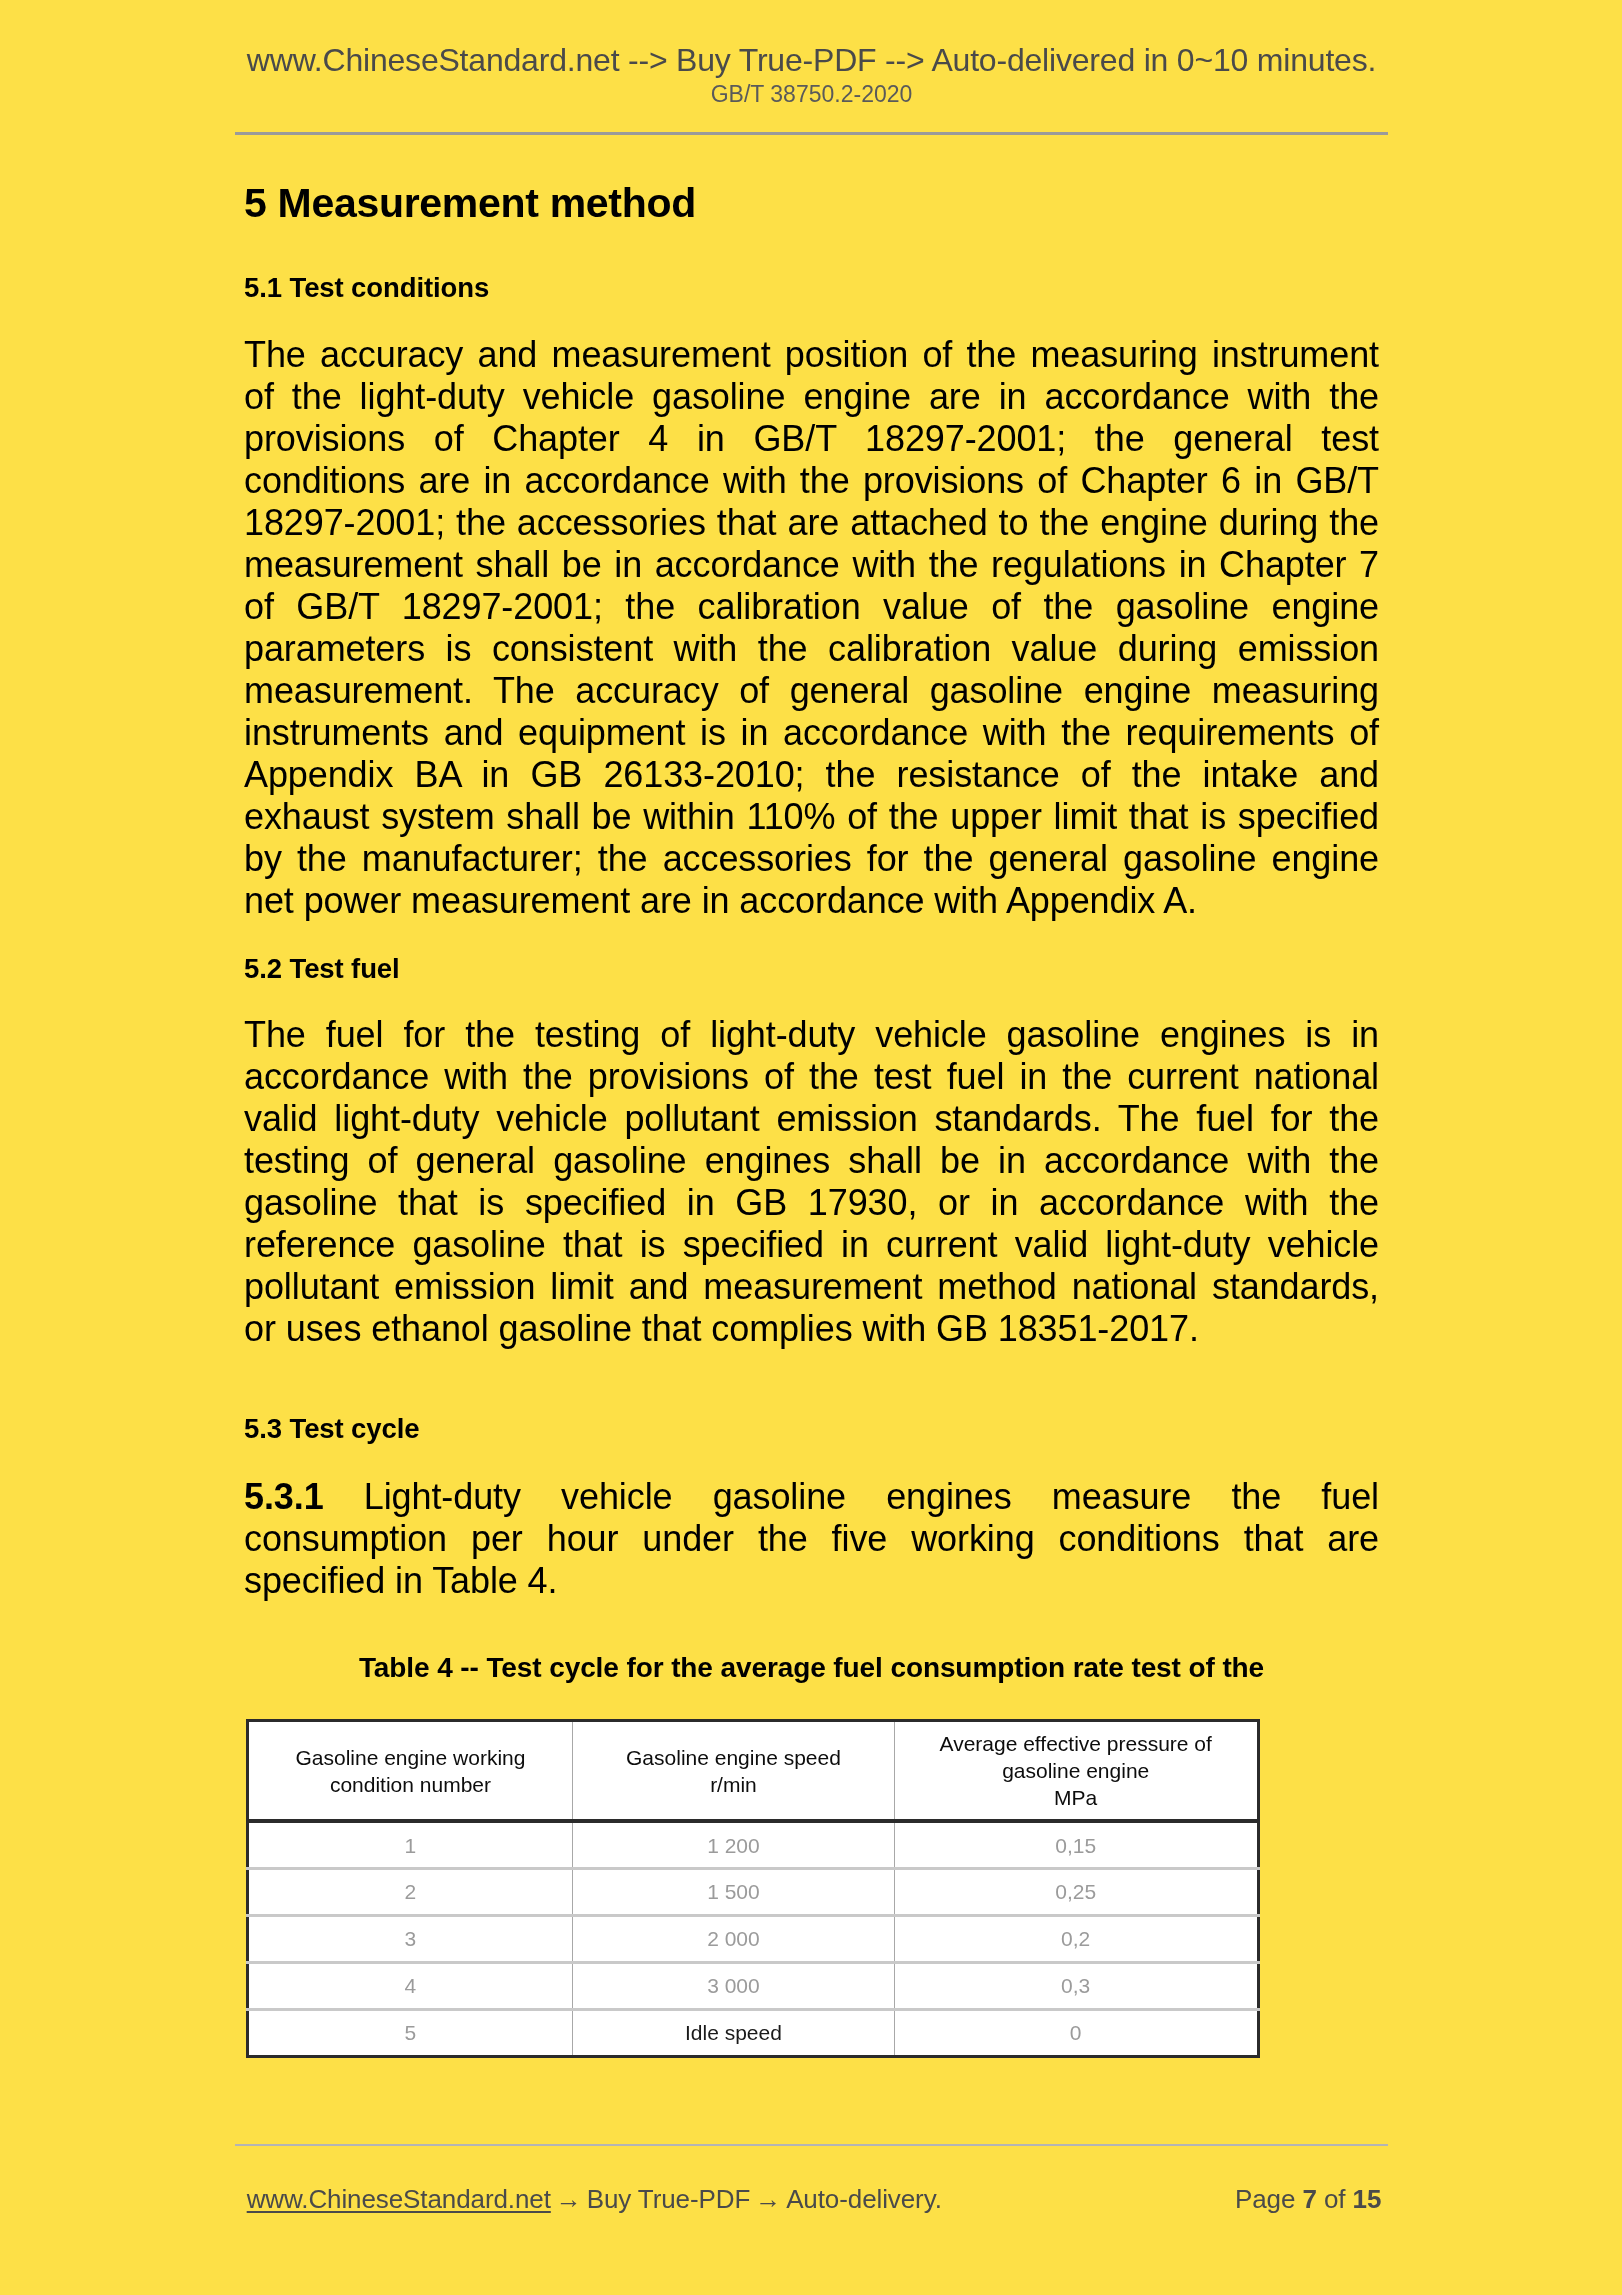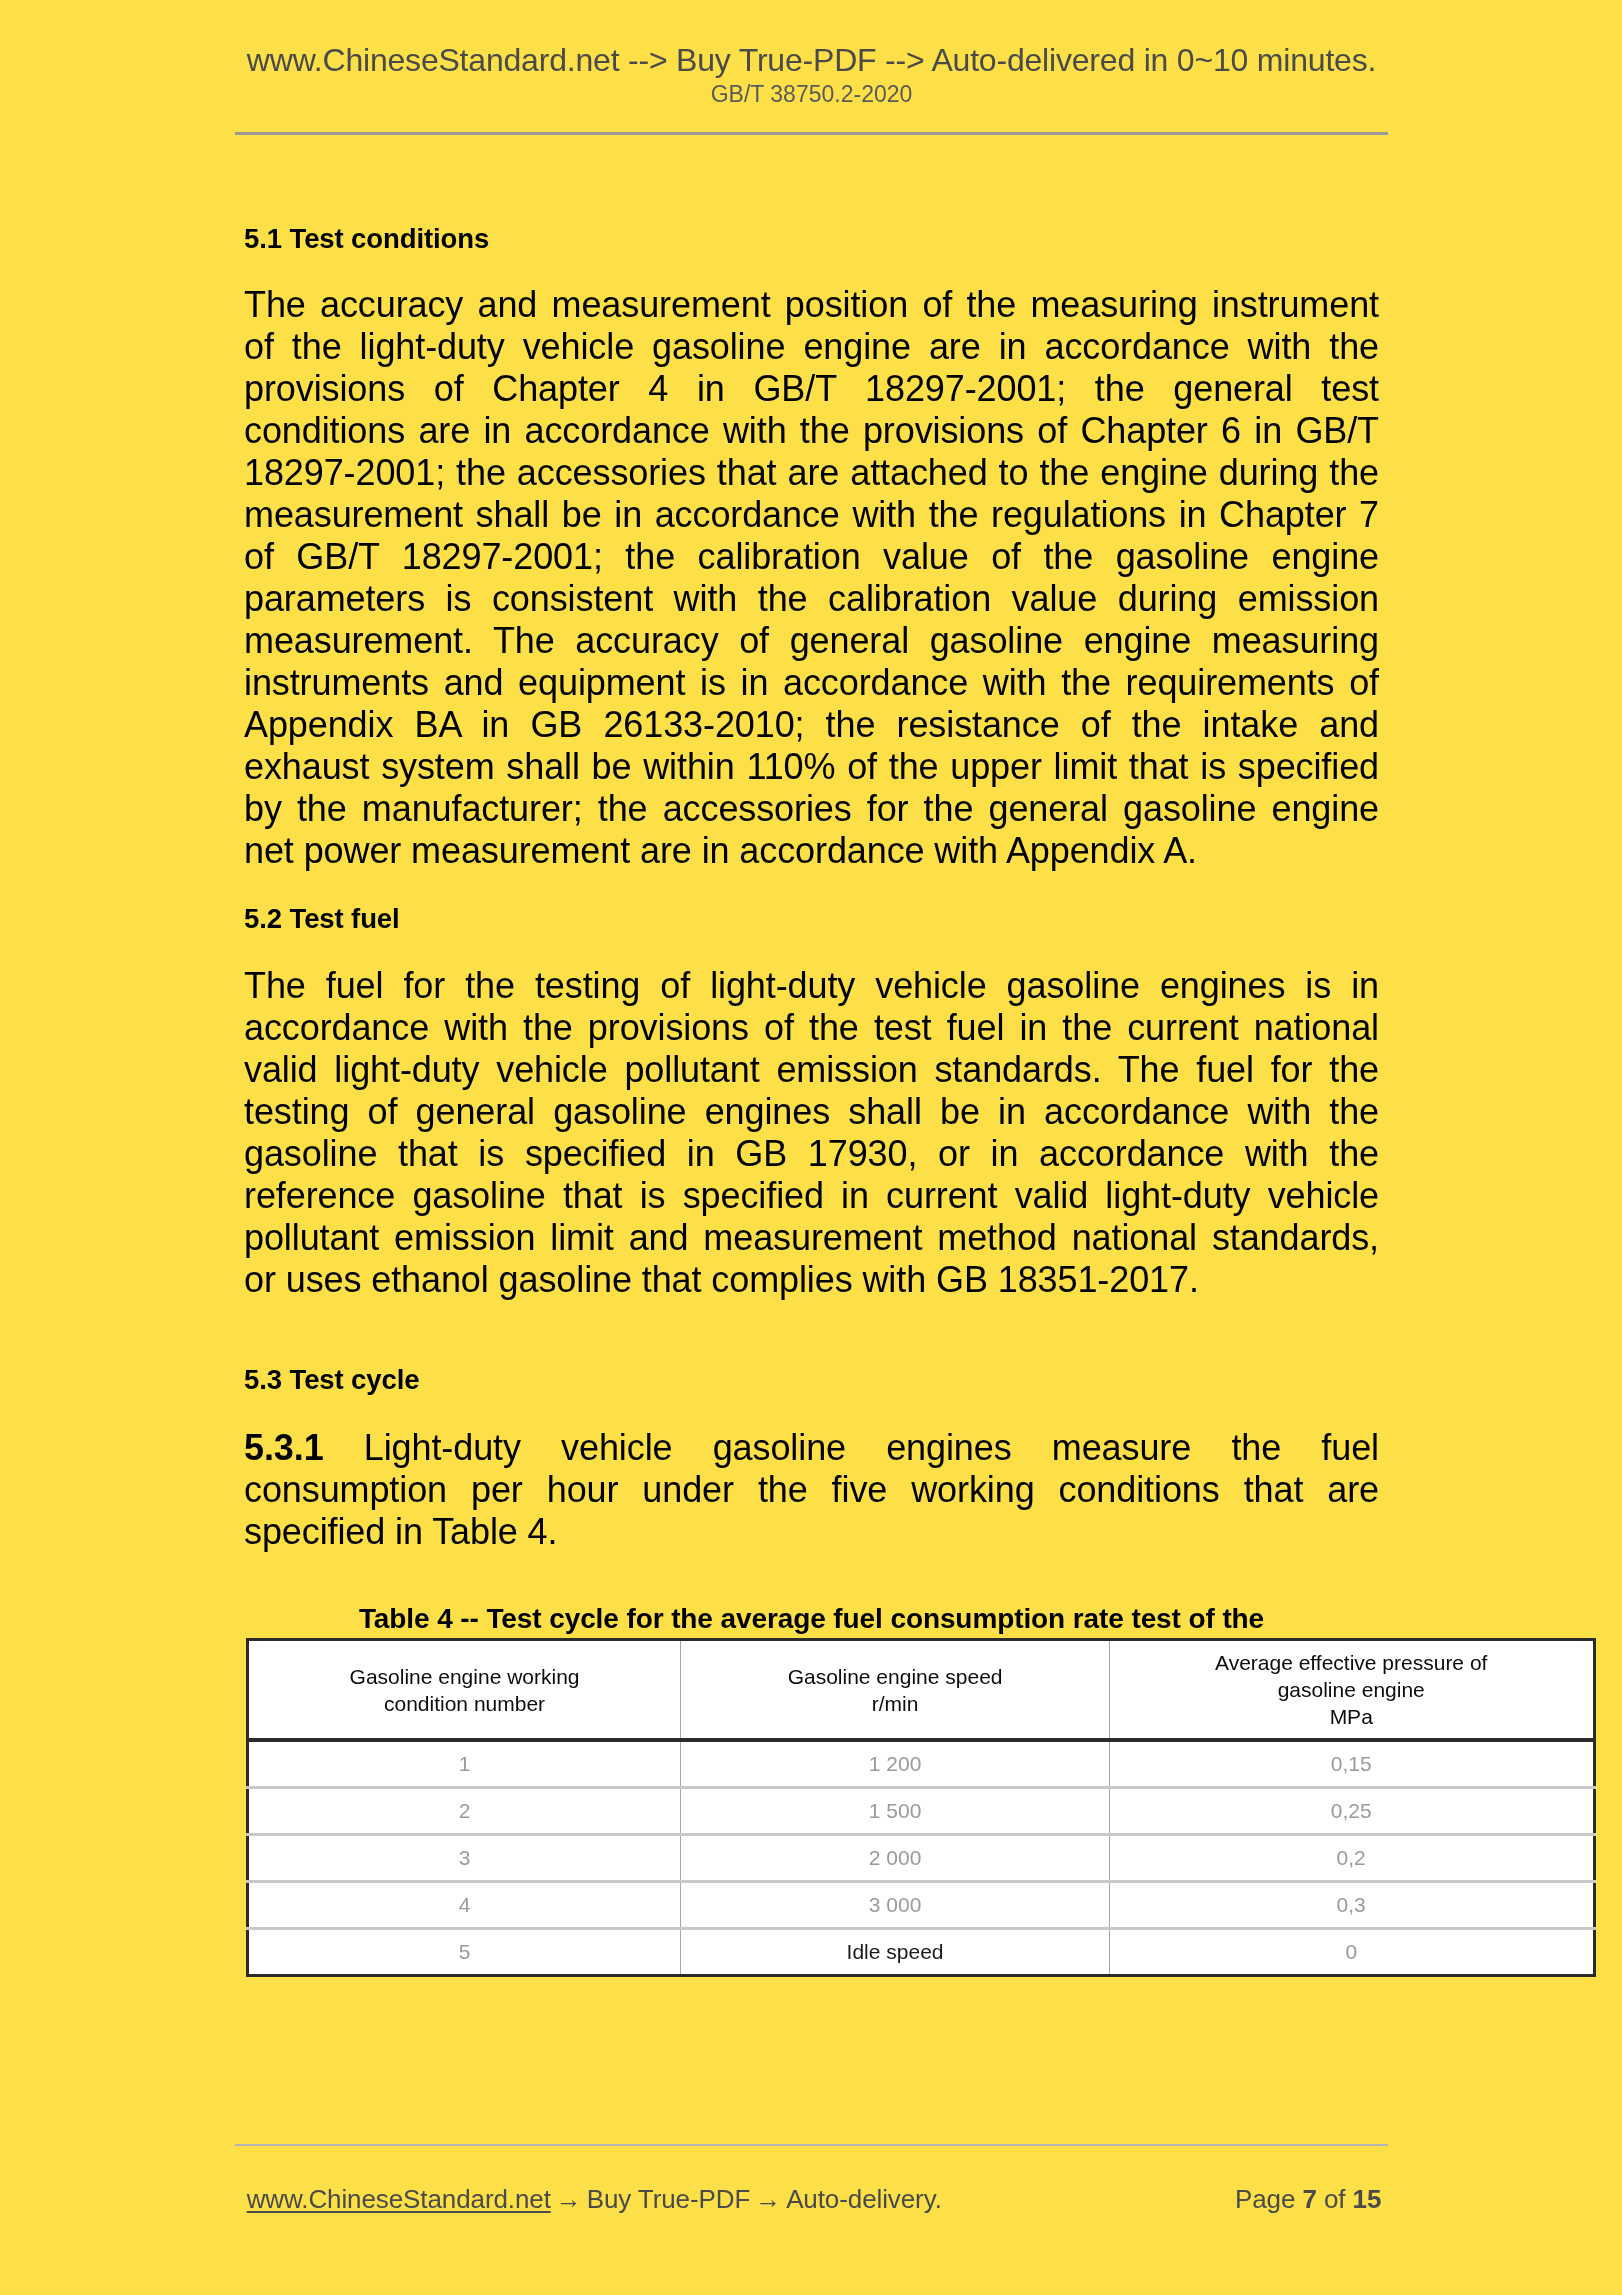--- a/index.html
+++ b/index.html
@@ -104,21 +104,22 @@
     font-weight: bold;
     text-align: center;
     line-height: 38px;
     margin: 0 auto;
     width: 1076px;
     letter-spacing: -0.1px;
   }
 
   
   .table-wrap {
-    width: 1350px;
+    margin-top: 32px;
+    width: 1014px;
     margin-left: 1.7px;
   }
   table.cycle-table {
     border-collapse: collapse;
     width: 100%;
     table-layout: fixed;
     border: 3.3px solid #2b2b2b;
     background: #ffffff;
   }
   table.cycle-table th,
@@ -201,20 +202,21 @@
 <div class="page">
 
   <div class="page-header">
     <div class="header-promo">www.ChineseStandard.net --&gt; Buy True-PDF --&gt; Auto-delivered in 0~10 minutes.</div>
     <div class="header-stdno">GB/T 38750.2-2020</div>
   </div>
   <div class="header-rule"></div>
 
   <div class="content">
 
+    <h1 class="sec-title">5 Measurement method</h1>
 
     <div class="sp-h1-to-h2"></div>
 
     <h2 class="subsec-title">5.1 Test conditions</h2>
 
     <div class="sp-h2-to-p"></div>
 
     <p class="para">The accuracy and measurement position of the measuring instrument of the light-duty vehicle gasoline engine are in accordance with the provisions of Chapter 4 in GB/T 18297-2001; the general test conditions are in accordance with the provisions of Chapter 6 in GB/T 18297-2001; the accessories that are attached to the engine during the measurement shall be in accordance with the regulations in Chapter 7 of GB/T 18297-2001; the calibration value of the gasoline engine parameters is consistent with the calibration value during emission measurement. The accuracy of general gasoline engine measuring instruments and equipment is in accordance with the requirements of Appendix BA in GB 26133-2010; the resistance of the intake and exhaust system shall be within 110% of the upper limit that is specified by the manufacturer; the accessories for the general gasoline engine net power measurement are in accordance with Appendix A.</p>
 
     <div class="sp-p-to-h2"></div>

